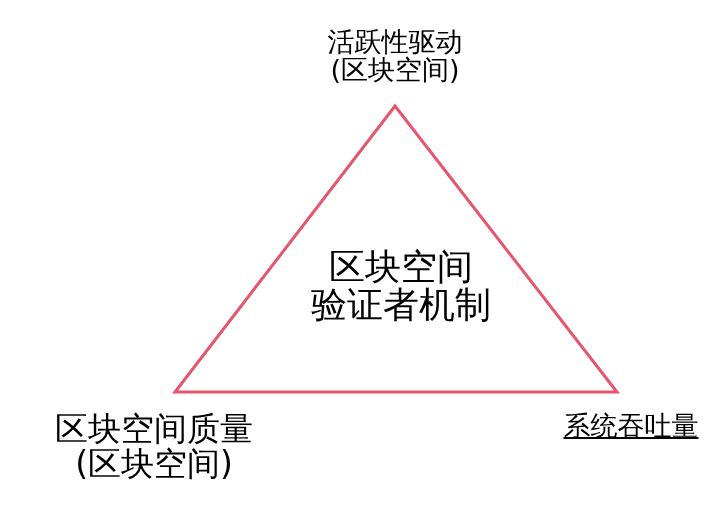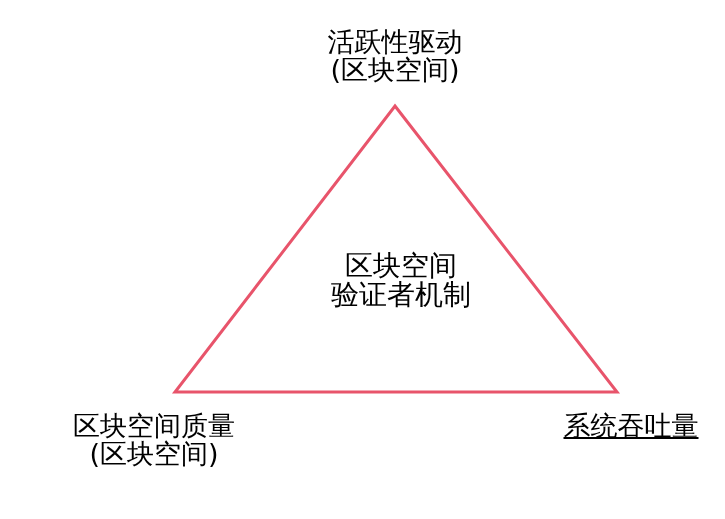--- a/index.html
+++ b/index.html
@@ -43,28 +43,29 @@
     left: 375px;
     top: 28px;
     transform: translateX(-50%);
     font-size: 27px;
   }
   
   #label-center {
     left: 381px;
     top: 251px;
     transform: translateX(-50%);
-    font-size: 28px;
+    font-size: 36px;
+    font-family: Liberation Mono, monospace;
   }
   
   #label-bottom-left {
     left: 134px;
     top: 412px;
     transform: translateX(-50%);
-    font-size: 27px;
+    font-size: 33px;
   }
   
   #label-bottom-right {
     left: 611px;
     top: 412px;
     transform: translateX(-50%);
     font-size: 27px;
     text-decoration: underline;
   }
 </style>

